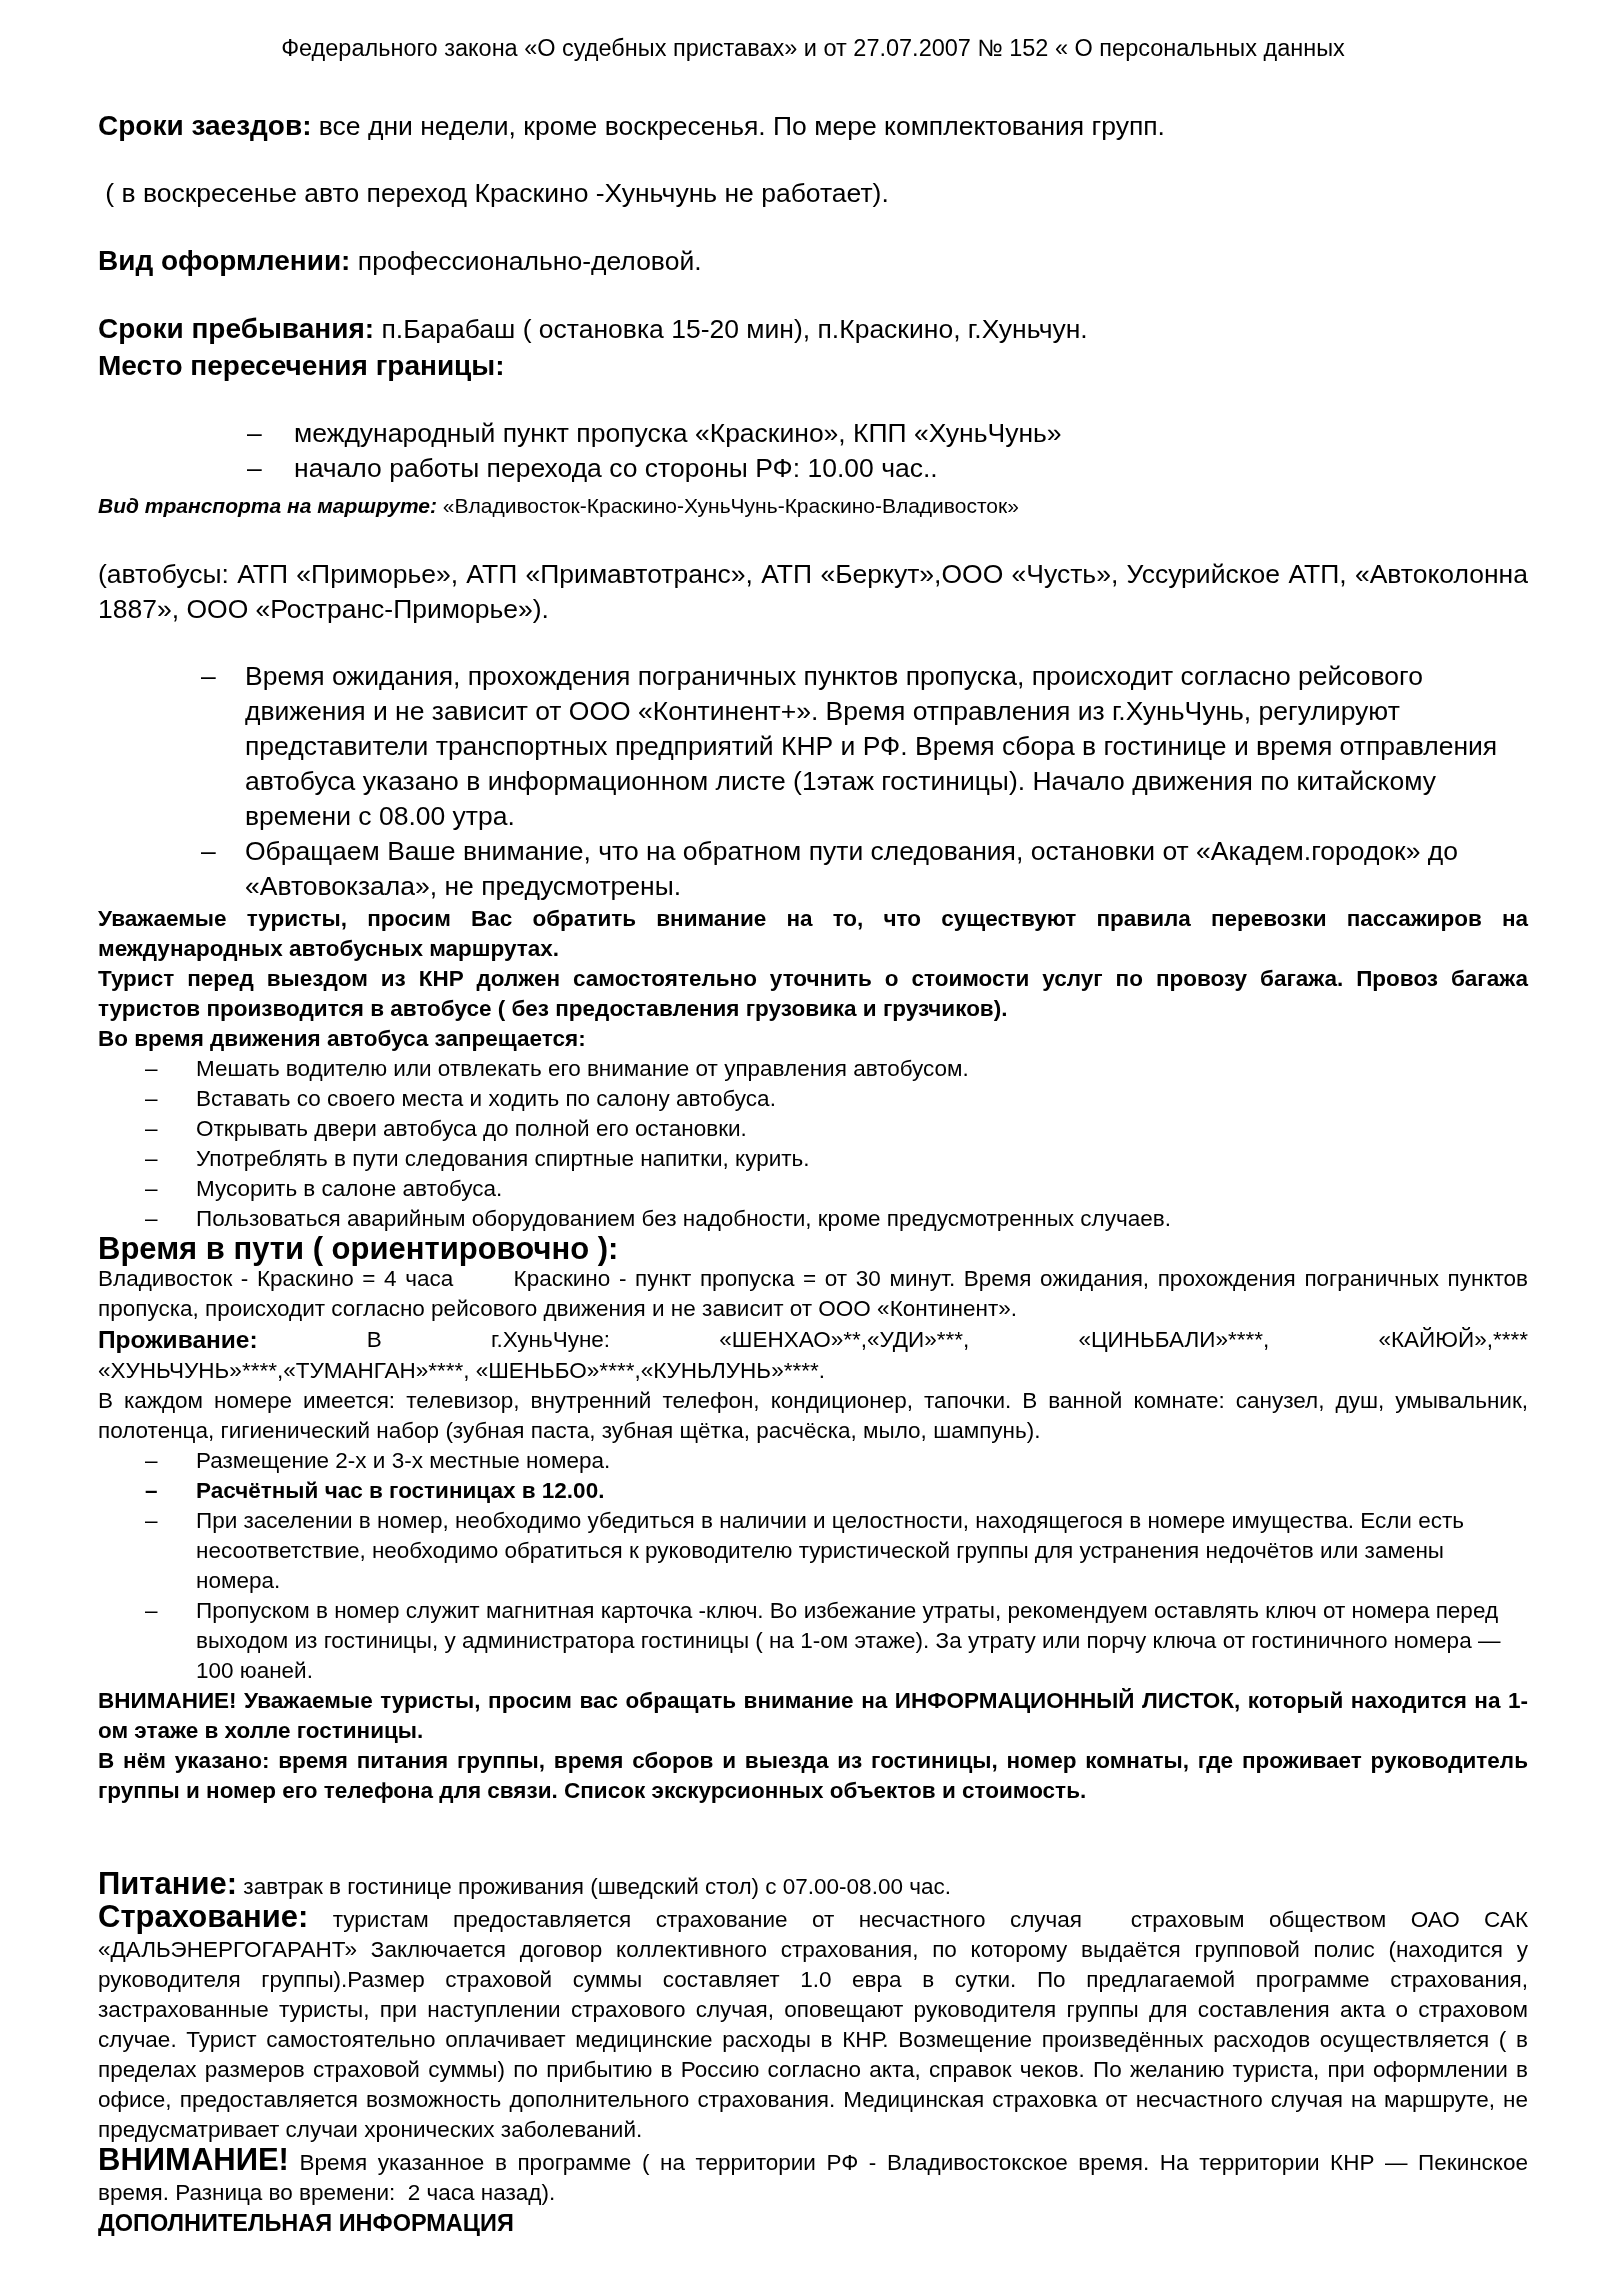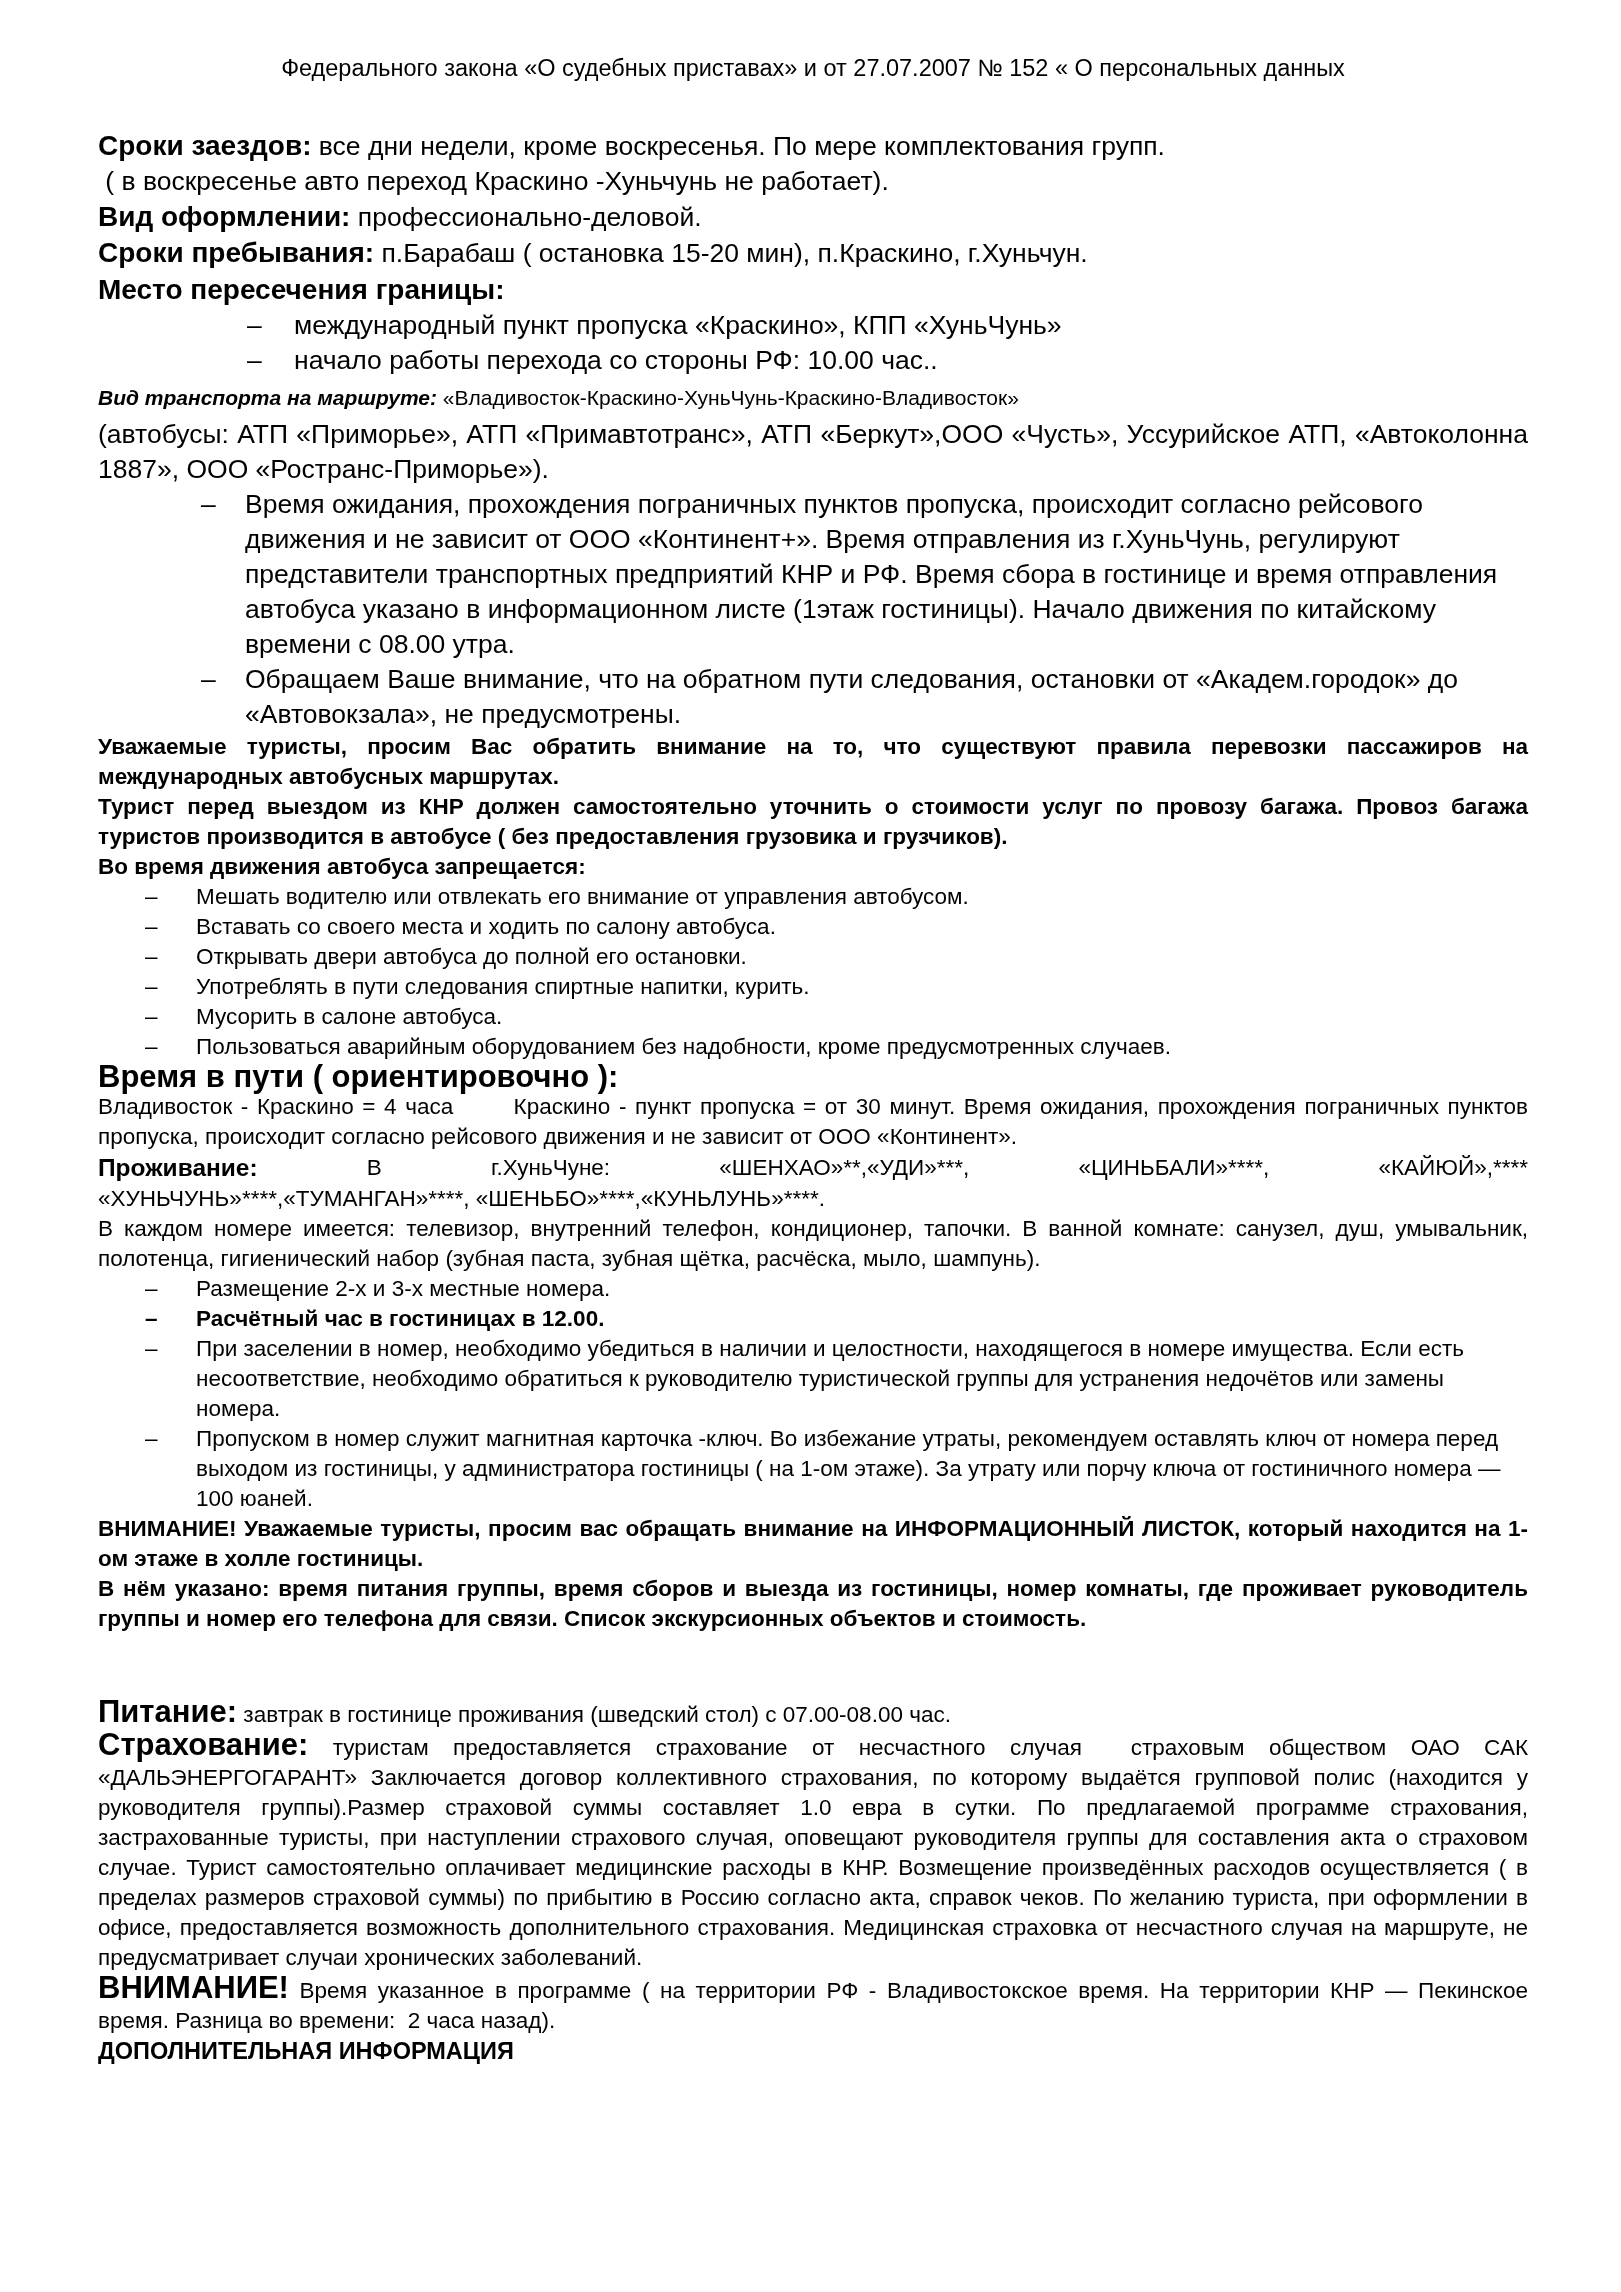--- a/index.html
+++ b/index.html
@@ -3,31 +3,31 @@
 <meta charset="utf-8">
 <style>
   html, body { margin:0; padding:0; background:#ffffff; }
   .doc {
     position: relative;
     width: 1621px;
     height: 2293px;
     box-sizing: border-box;
     background: #ffffff;
     color: #000000;
-    padding: 52px 93px 0 98px;
+    padding: 32px 93px 0 98px;
     font-family: "Liberation Sans", "DejaVu Sans", sans-serif;
     overflow: hidden;
   }
   p, ul { margin:0; padding:0; }
   ul { list-style:none; }
 
   .hdr { text-align:center; font-size:23.5px; line-height:33px; margin-bottom:43px; white-space:nowrap; }
 
   
-  .lg { font-size:26.5px; line-height:35px; }
+  .lg { font-size:26.5px; line-height:35px;margin-top:32px; }
   .lbl-lg { font-size:28px; font-weight:bold; }
   .title-lg { font-size:28px; font-weight:bold; line-height:37px; }
   .transport-line { font-size:21px; line-height:39px; }
   .lbl-transport { font-weight:bold; font-style:italic; }
 
   
   .sm { font-size:22.5px; line-height:30px; }
   .lbl-sm { font-weight:bold; font-size:31px; }
   .lbl-md { font-weight:bold; font-size:24.5px; }
   .b { font-weight:bold; }

